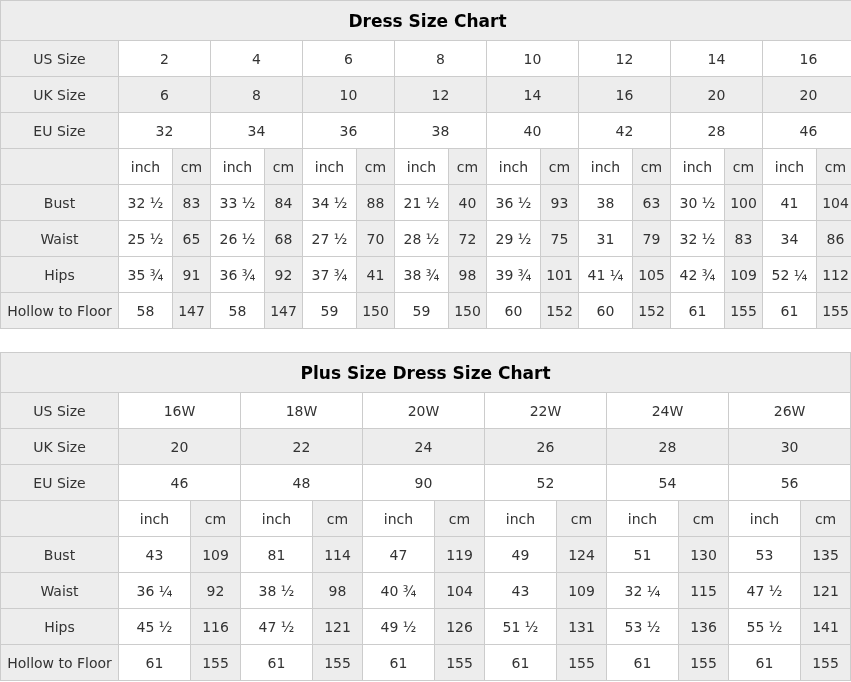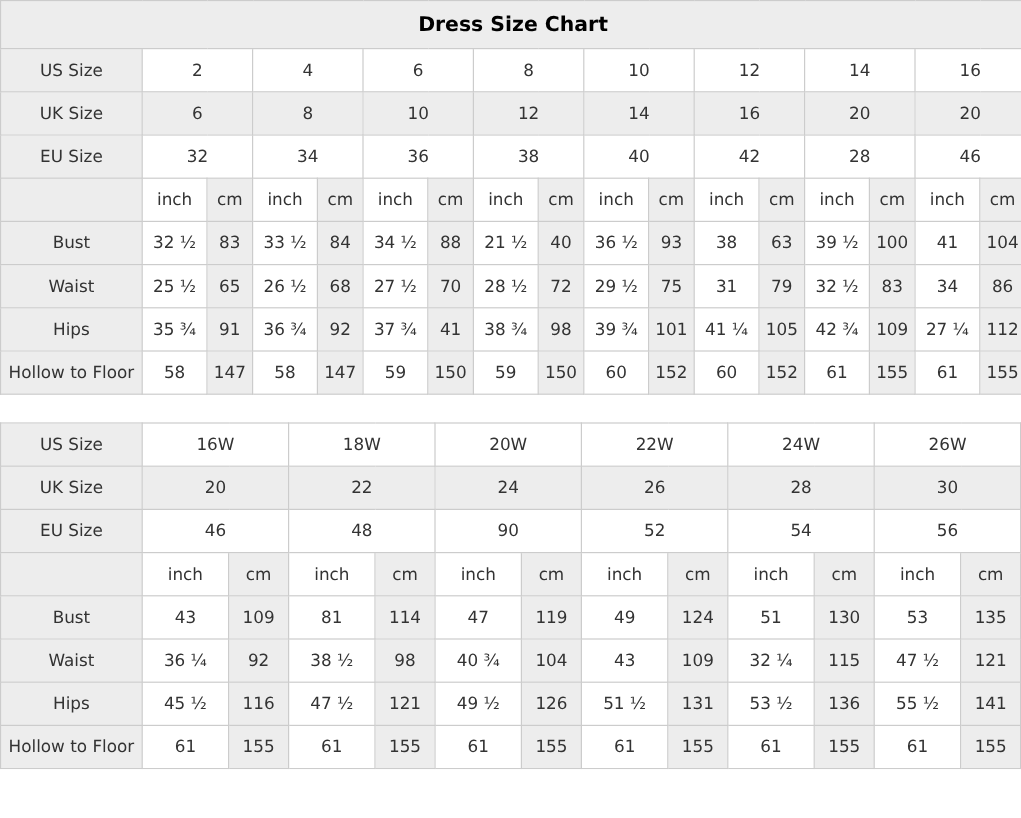--- a/index.html
+++ b/index.html
@@ -127,21 +127,21 @@
           <td>33 ½</td>
           <td class="gray">84</td>
           <td>34 ½</td>
           <td class="gray">88</td>
           <td>21 ½</td>
           <td class="gray">40</td>
           <td>36 ½</td>
           <td class="gray">93</td>
           <td>38</td>
           <td class="gray">63</td>
-          <td>39 ½</td>
+          <td>30 ½</td>
           <td class="gray">100</td>
           <td>41</td>
           <td class="gray">104</td>
         </tr>
         <tr>
           <td class="gray">Waist</td>
           <td>25 ½</td>
           <td class="gray">65</td>
           <td>26 ½</td>
           <td class="gray">68</td>
@@ -167,21 +167,21 @@
           <td>37 ¾</td>
           <td class="gray">41</td>
           <td>38 ¾</td>
           <td class="gray">98</td>
           <td>39 ¾</td>
           <td class="gray">101</td>
           <td>41 ¼</td>
           <td class="gray">105</td>
           <td>42 ¾</td>
           <td class="gray">109</td>
-          <td>27 ¼</td>
+          <td>52 ¼</td>
           <td class="gray">112</td>
         </tr>
         <tr>
           <td class="gray">Hollow to Floor</td>
           <td>58</td>
           <td class="gray">147</td>
           <td>58</td>
           <td class="gray">147</td>
           <td>59</td>
           <td class="gray">150</td>
@@ -209,20 +209,23 @@
         <col style="width: 50px;">
         <col style="width: 72px;">
         <col style="width: 50px;">
         <col style="width: 72px;">
         <col style="width: 50px;">
         <col style="width: 72px;">
         <col style="width: 50px;">
       </colgroup>
       <tbody>
         <tr>
+          <td class="title-cell gray" colspan="13">Plus Size Dress Size Chart</td>
+        </tr>
+        <tr>
           <td class="gray">US Size</td>
           <td colspan="2">16W</td>
           <td colspan="2">18W</td>
           <td colspan="2">20W</td>
           <td colspan="2">22W</td>
           <td colspan="2">24W</td>
           <td colspan="2">26W</td>
         </tr>
         <tr>
           <td class="gray">UK Size</td>

